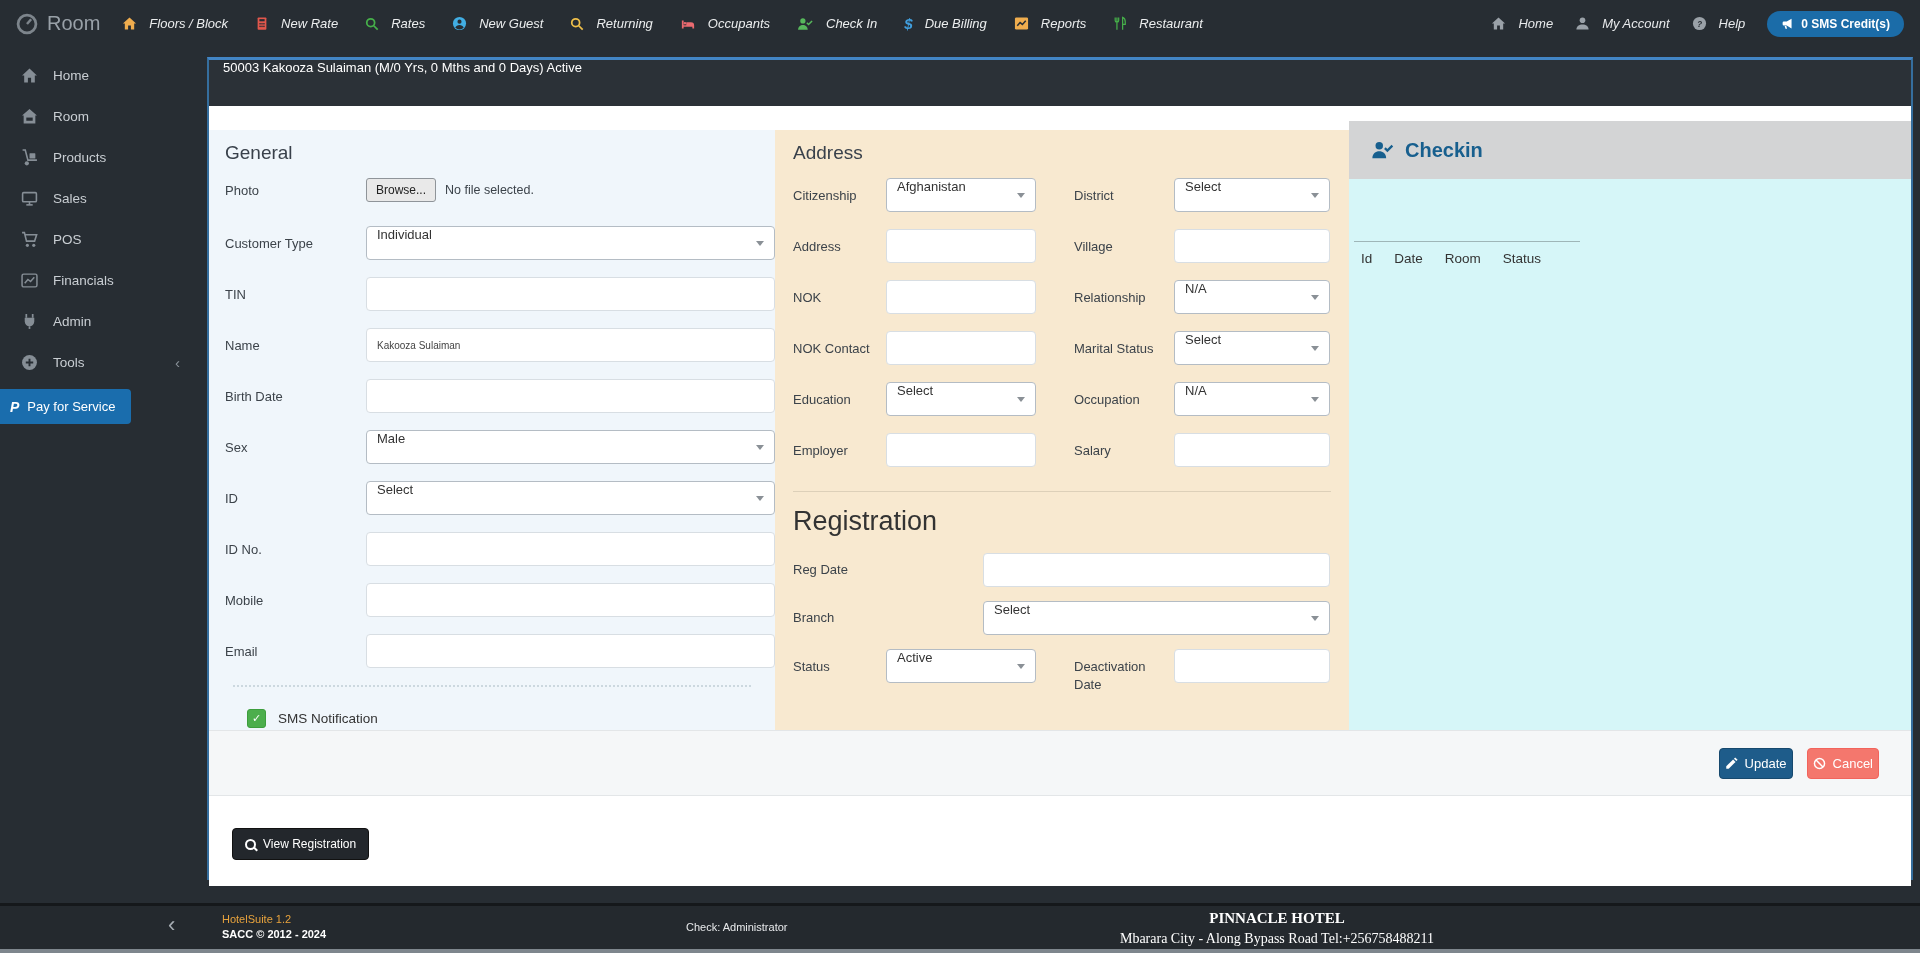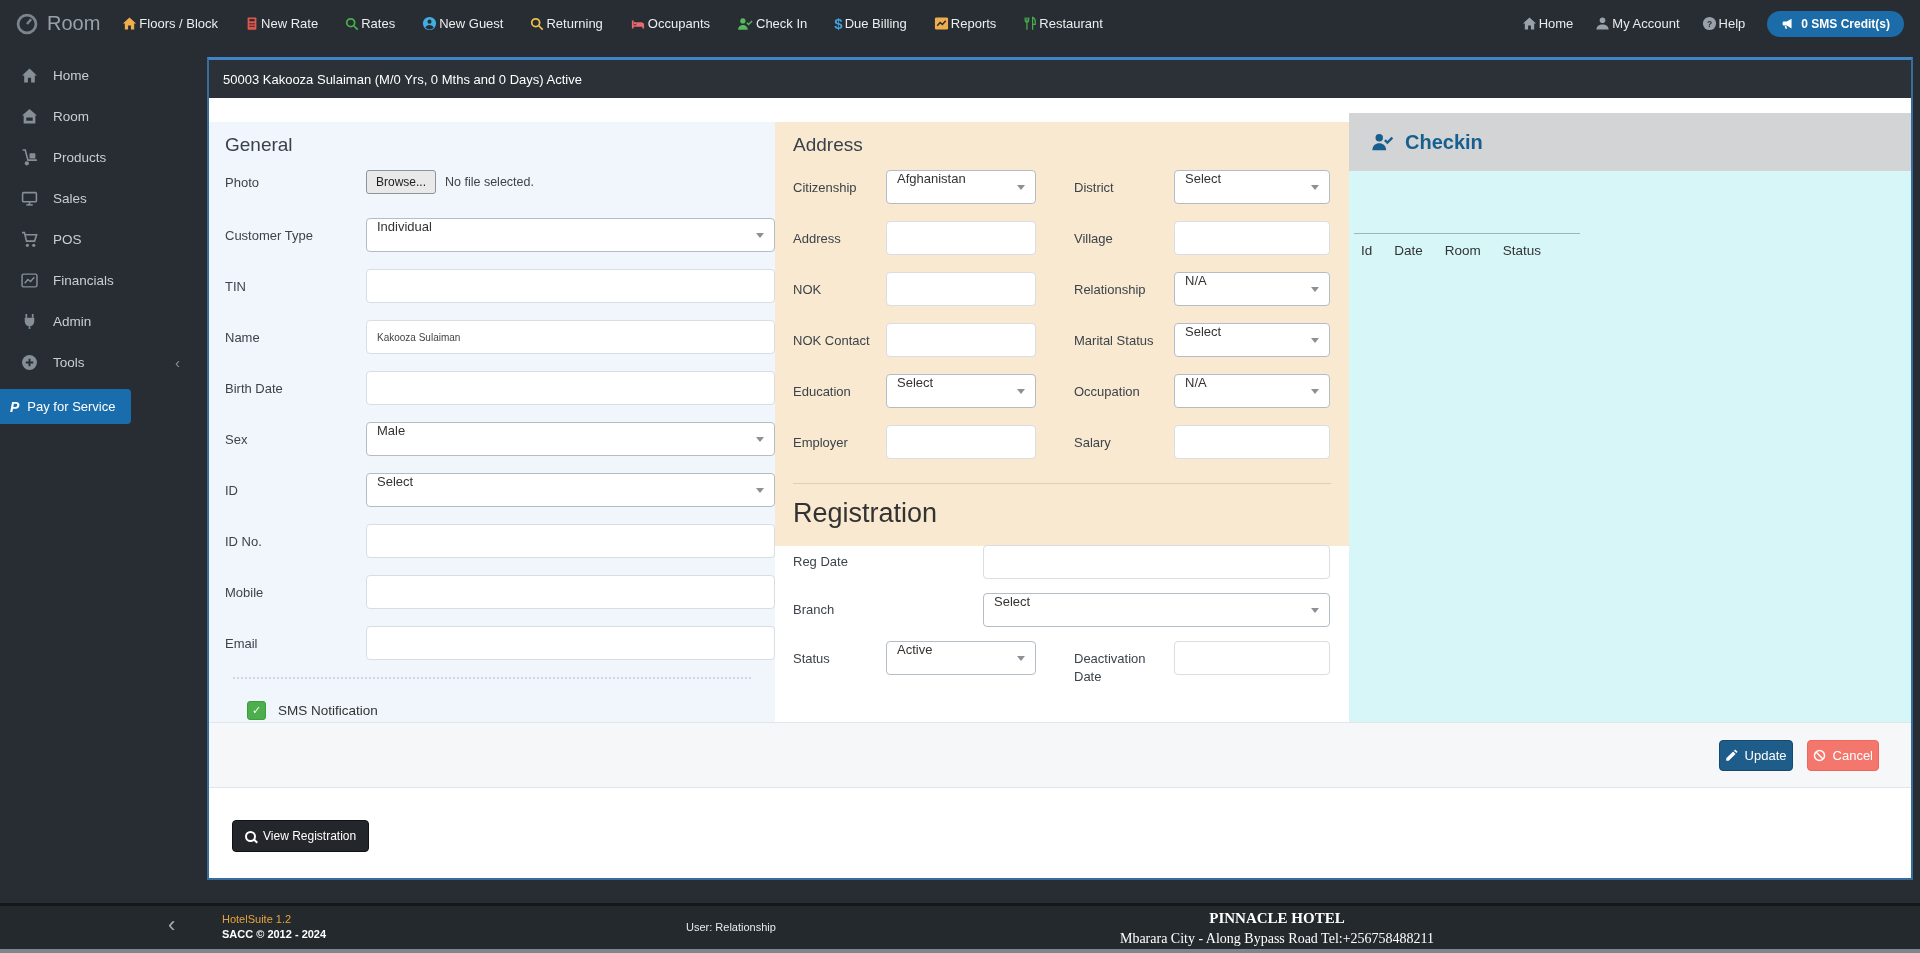--- a/index.html
+++ b/index.html
@@ -5,44 +5,44 @@
   html,body{margin:0;padding:0;}
   body{width:1920px;height:953px;overflow:hidden;background:#272d33;font-family:"Liberation Sans",sans-serif;}
   .page{position:relative;width:1920px;height:953px;}
 
   
   .topnav{position:absolute;top:0;left:0;width:1920px;height:47px;background:#272d33;display:flex;align-items:center;}
   .brand{display:flex;align-items:center;gap:9px;padding:0 22px 0 16px;cursor:pointer;}
   .brand .bicon{color:#7d858c;}
   .brand-text{font-size:20px;color:#99a1a8;}
   .nav-items{display:flex;align-items:center;gap:27px;}
-  .nav-item{display:flex;align-items:flex-end;gap:2px;color:#eceeef;font-size:13px;cursor:pointer;white-space:nowrap;}
+  .nav-item{display:flex;align-items:flex-end;gap:12px;color:#eceeef;font-size:13px;cursor:pointer;white-space:nowrap;font-style:italic;}
   .nav-right{margin-left:auto;display:flex;align-items:center;gap:22px;padding-right:16px;}
   .nav-right .nav-item{color:#e8eaec;}
   .nav-right .nav-item .gico{color:#9aa1a8;}
   .sms-pill{background:#1b6ca8;color:#fff;border-radius:14px;padding:6px 14px;font-size:12px;font-weight:bold;display:flex;align-items:center;gap:7px;cursor:pointer;}
   .ic{display:block;}
   .dollar-glyph{font-size:15px;font-weight:bold;line-height:1;}
   .p-glyph{font-size:14px;font-weight:bold;font-style:italic;line-height:1;color:#fff;}
 
   
   .sidebar{position:absolute;top:47px;left:0;width:196px;bottom:50px;background:#272d33;padding-top:8px;box-sizing:border-box;}
   .side-item{display:flex;align-items:center;gap:15px;padding:12px 16px 12px 20px;color:#c9ced3;font-size:13.5px;cursor:pointer;}
   .side-item .sico{color:#868e96;width:18px;display:flex;justify-content:center;}
   .sub-chev{margin-left:auto;color:#8a9299;font-size:15px;line-height:1;}
   .pay-btn{margin-top:6px;width:131px;background:#1a6dad;color:#fff;border-radius:0 4px 4px 0;padding:10px 10px;font-size:13px;display:flex;align-items:center;gap:8px;cursor:pointer;box-sizing:border-box;}
 
   
   .card{position:absolute;left:207px;top:57px;width:1706px;height:823px;background:#fff;border:2px solid #356e9e;border-top:3px solid #4285c5;box-sizing:border-box;}
-  .card-titlebar{height:38px;background:#2b3137;color:#fff;display:flex;align-items:center;padding-left:14px;font-size:13px;}
+  .card-titlebar{height:46px;background:#2b3137;color:#fff;display:flex;padding-left:14px;font-size:13px;}
   .card-body{position:relative;height:calc(100% - 38px);background:#fff;overflow:hidden;}
 
   .zone{position:absolute;box-sizing:border-box;}
   .zone-general{left:0;top:24px;width:566px;height:600px;background:#f0f6fb;padding:12px 0 0 16px;}
-  .zone-beige{left:566px;top:24px;width:574px;height:424px;background:#f8e9d0;padding:12px 0 0 18px;}
+  .zone-beige{left:566px;top:24px;width:574px;height:600px;background:#f8e9d0;padding:12px 0 0 18px;}
   .zone-cyan{left:1140px;top:15px;width:564px;height:609px;background:#d6f6f8;}
 
   .sec-heading{font-size:19px;color:#39414b;margin:0 0 14px 0;font-weight:normal;}
 
   
   .g-row{display:flex;align-items:center;margin-bottom:17px;}
   .g-label{width:141px;font-size:13px;color:#3c434a;flex-shrink:0;}
   .g-ctrl{width:456px;}
   .a-row{display:flex;margin-bottom:17px;}
   .a-label{width:93px;font-size:13px;color:#3c434a;flex-shrink:0;padding-top:9px;line-height:1.35;}
@@ -580,21 +580,21 @@
 
     </div>
   </div>
 
   <div class="footer">
     <span class="collapse">‹</span>
     <div class="f-left">
       <div class="f-app">HotelSuite 1.2</div>
       <div class="f-copy">SACC © 2012 - 2024</div>
     </div>
-    <div class="f-user">User: Relationship</div>
+    <div class="f-user">Check: Administrator</div>
     <div class="f-hotel">
       <div class="f-hotel-name">PINNACLE HOTEL</div>
       <div class="f-hotel-addr">Mbarara City - Along Bypass Road Tel:+256758488211</div>
     </div>
     <div class="bottom-strip"></div>
   </div>
 
 </div>
 
 </body></html>

